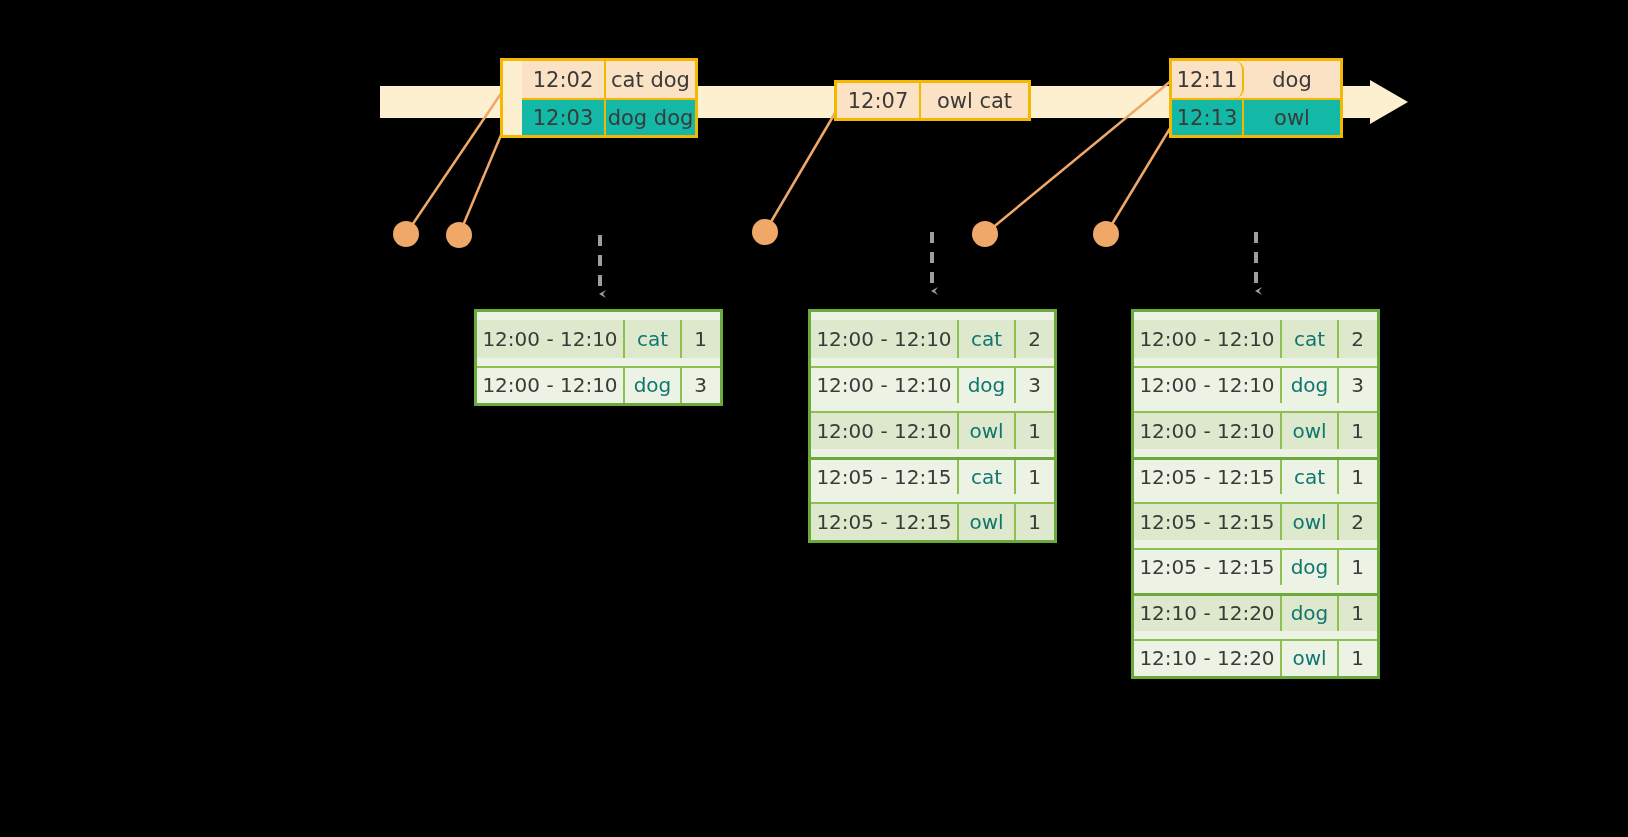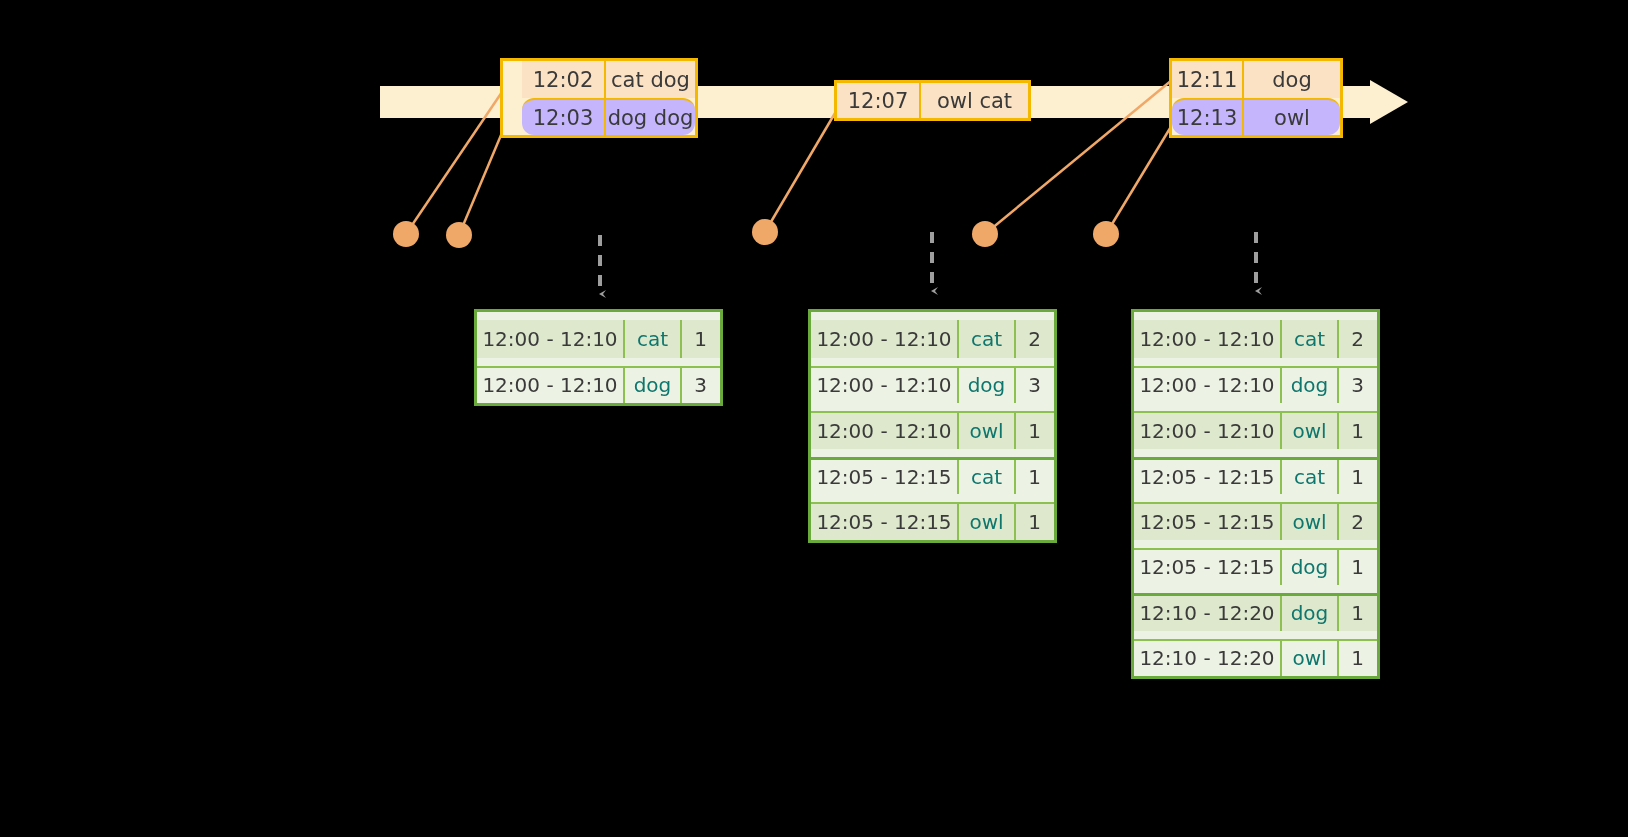--- a/index.html
+++ b/index.html
@@ -37,21 +37,21 @@
     position: absolute;
     border: 3px solid #f5b800;
     box-sizing: border-box;
     background: #fdf0d0;
   }
   .event-row {
     display: flex;
     box-sizing: border-box;
   }
   .event-row.odd  { background: #fce2c4; }
-  .event-row.even { background: #c4b5fd; border-radius: 12px; }
+  .event-row.even { background: #14b8a6; }
   .event-row + .event-row { border-top: 2px solid #f5b800; }
   .event-time {
     display: flex;
     align-items: center;
     justify-content: center;
     border-right: 2px solid #f5b800;
     color: #3a3a3a;
     font-size: 21px;
     box-sizing: border-box;
   }
@@ -162,21 +162,21 @@
 
   <div class="event-box" style="left:834px; top:80px; width:197px; height:41px;">
     <div class="event-row odd" style="height:35px;">
       <span class="event-time" style="width:84px;">12:07</span>
       <span class="event-words">owl cat</span>
     </div>
   </div>
 
   <div class="event-box" style="left:1169px; top:58px; width:174px; height:80px;">
     <div class="event-row odd" style="height:37px;">
-      <span class="event-time" style="width:72px;">12:11</span>
+      <span class="event-time" style="width:72px;border-radius:9px;">12:11</span>
       <span class="event-words">dog</span>
     </div>
     <div class="event-row even" style="height:37px;">
       <span class="event-time" style="width:72px;">12:13</span>
       <span class="event-words">owl</span>
     </div>
   </div>
 
   <div class="result-table" id="result-table-1" style="left:474px; top:309px; width:249px;">
       <div class="res-row odd">

